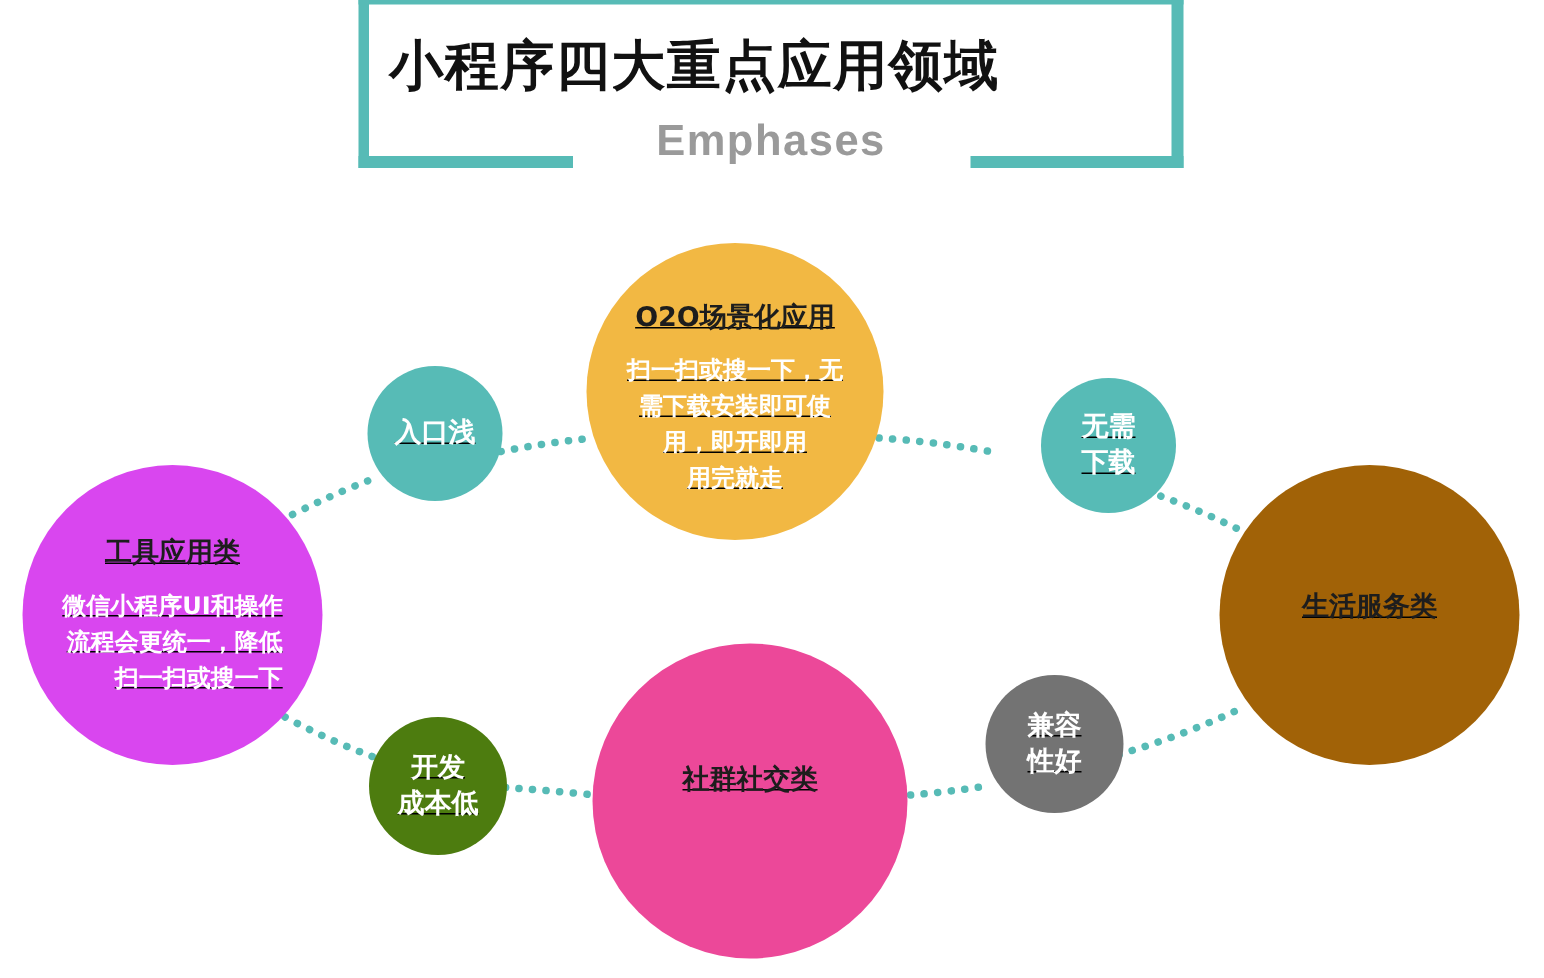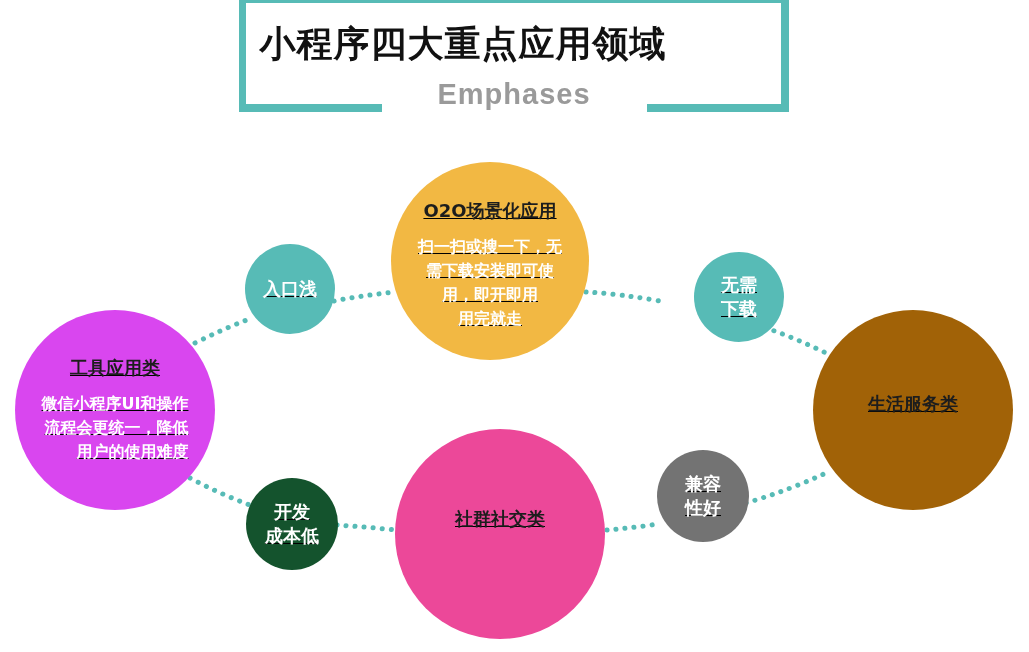--- a/index.html
+++ b/index.html
@@ -54,41 +54,41 @@
   <div class="body">扫一扫或搜一下，无
 需下载安装即可使
 用，即开即用
 用完就走</div>
 </div>
 
 <div class="circle big" style="left:15px; top:310px; width:200px; height:200px; background:#d946ef;text-align:right;">
   <div class="head">工具应用类</div>
   <div class="body">微信小程序UI和操作
 流程会更统一，降低
-用户的使用难度</div>
+扫一扫或搜一下</div>
 </div>
 
 <div class="circle big" style="left:813px; top:310px; width:200px; height:200px; background:#a16207;">
   <div class="head">生活服务类</div>
 </div>
 
 <div class="circle big" style="left:395px; top:429px; width:210px; height:210px; background:#ec4899; padding-bottom:18px;">
   <div class="head">社群社交类</div>
 </div>
 
 <div class="circle small" style="left:245px; top:244px; width:90px; height:90px; background:#57bbb6;">
   <div class="label">入口浅</div>
 </div>
 
 <div class="circle small" style="left:694px; top:252px; width:90px; height:90px; background:#57bbb6;">
   <div class="label">无需
 下载</div>
 </div>
 
-<div class="circle small" style="left:246px; top:478px; width:92px; height:92px; background:#14532d;">
+<div class="circle small" style="left:246px; top:478px; width:92px; height:92px; background:#4d7c0f;">
   <div class="label">开发
 成本低</div>
 </div>
 
 <div class="circle small" style="left:657px; top:450px; width:92px; height:92px; background:#737373;">
   <div class="label">兼容
 性好</div>
 </div>
 
 </body></html>

